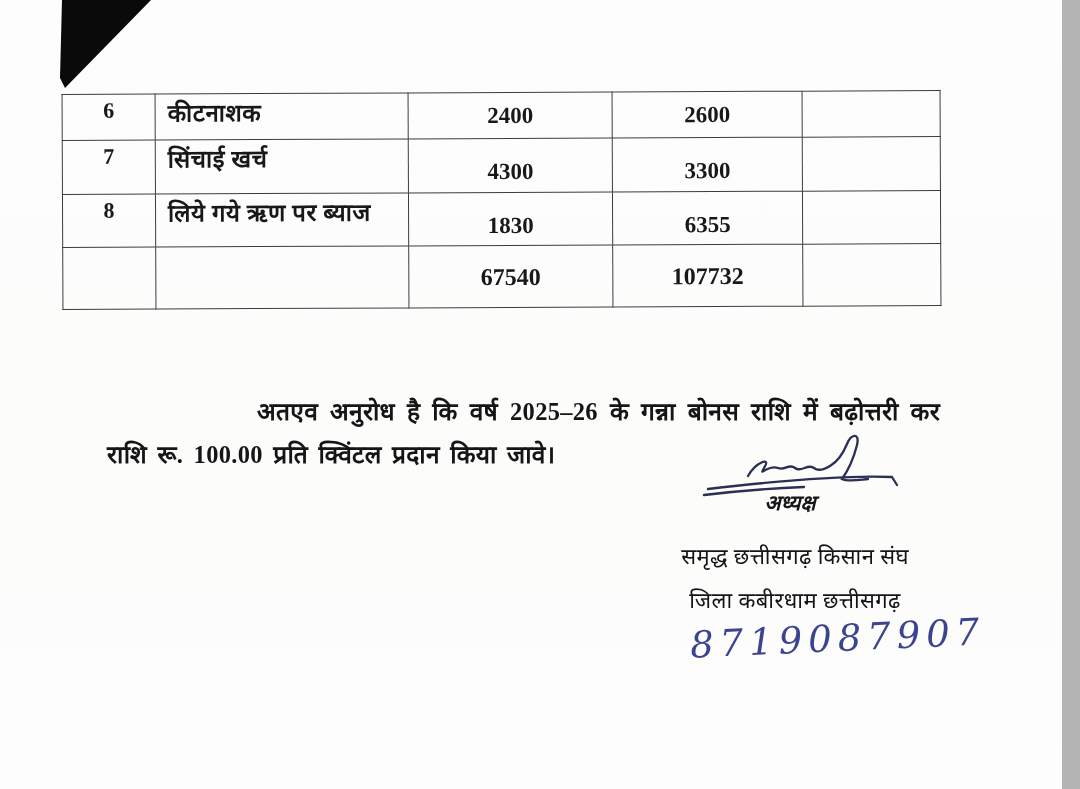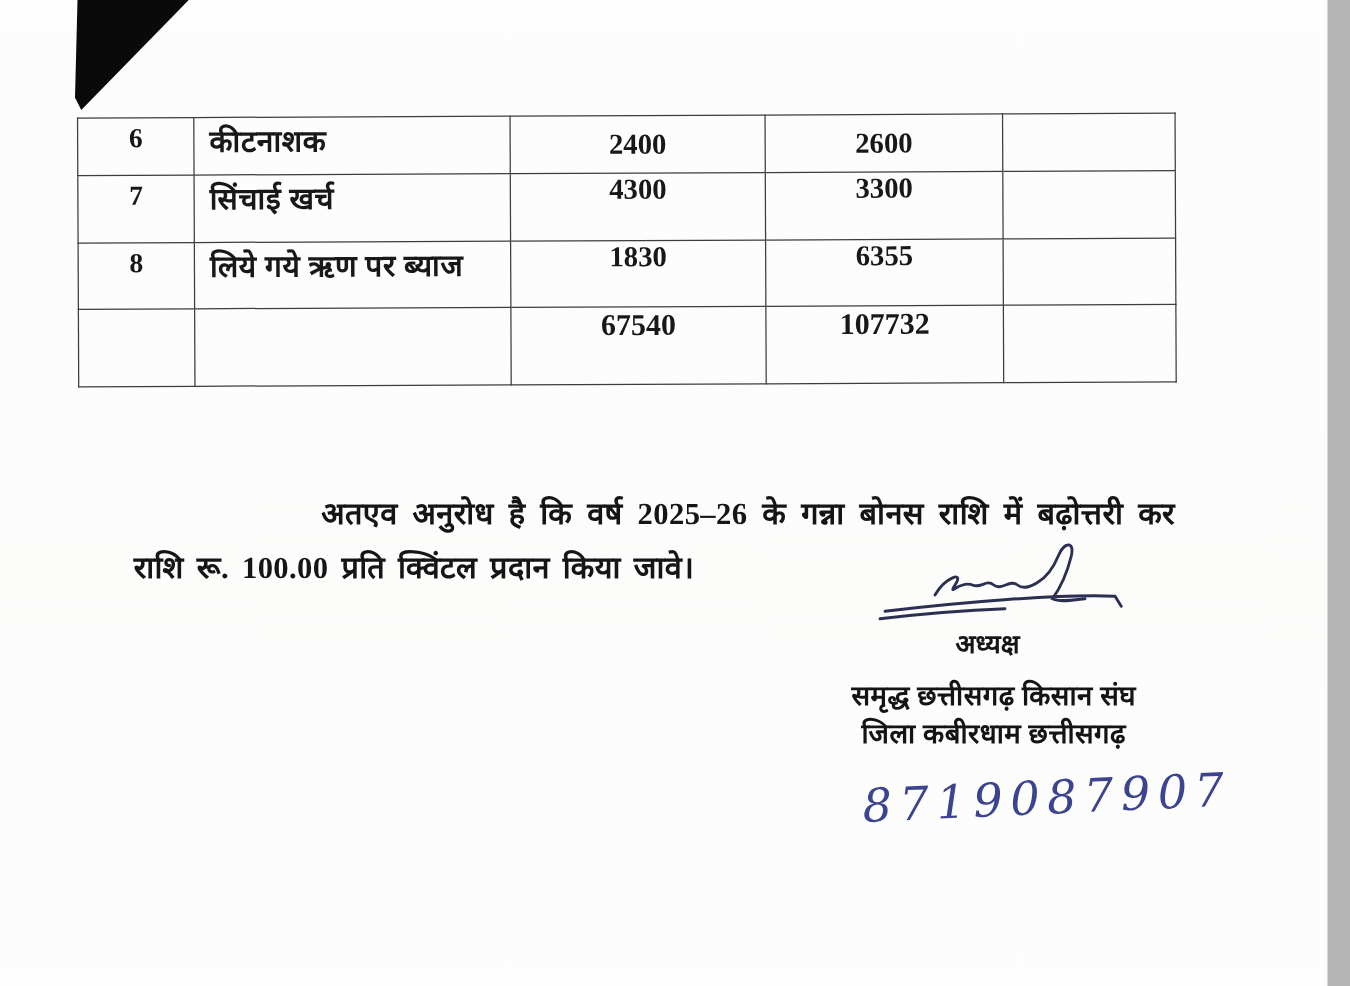--- a/index.html
+++ b/index.html
@@ -64,25 +64,25 @@
     white-space: nowrap;
   }
   .cell-num {
     text-align: center;
     vertical-align: middle;
     font-size: 23px;
     font-weight: 600;
     font-family: Liberation Serif, serif;
     padding-top: 10px;
   }
-  .row-7 .cell-num, .row-8 .cell-num { padding-top: 0; }
+  .row-7 .cell-num, .row-8 .cell-num { padding-top: 20px; }
   .row-total .cell-num {
     font-weight: 700;
     font-size: 24px;
-    padding-top: 2px;
+    padding-top: 18px;
   }
   
   .request-para {
     position: absolute;
     left: 107px; top: 344px;
     width: 833px;
     font-size: 24.5px;
     line-height: 43px;
     font-weight: 600;
     text-align: justify;
@@ -93,38 +93,39 @@
     margin-top: 46px;
   }
   
   .signature-svg {
     position: absolute;
     left: 698px; top: 430px;
     width: 214px; height: 80px;
   }
   .sig-title {
     position: absolute;
-    left: 700px; top: 500px;
+    left: 700px; top: 488px;
     width: 180px;
     text-align: center;
     font-size: 21px;
     font-weight: 600;
     color: #161616;
+    font-style: italic;
   }
   .org-block {
     position: absolute;
     left: 652px; top: 540px;
     width: 286px;
     text-align: center;
     font-size: 22px;
-    font-weight: 700;
+    font-weight: 400;
     color: #141414;
     letter-spacing: 0.4px;
   }
-  .org-line2 { }
+  .org-line2 { margin-top: 14px; }
   .phone-handwritten {
     position: absolute;
     left: 690px; top: 618px;
     width: 250px;
     font-family: "DejaVu Serif", serif;
     font-style: italic;
     font-size: 37px;
     letter-spacing: 6px;
     color: #3c4490;
     transform: rotate(-2.6deg);

